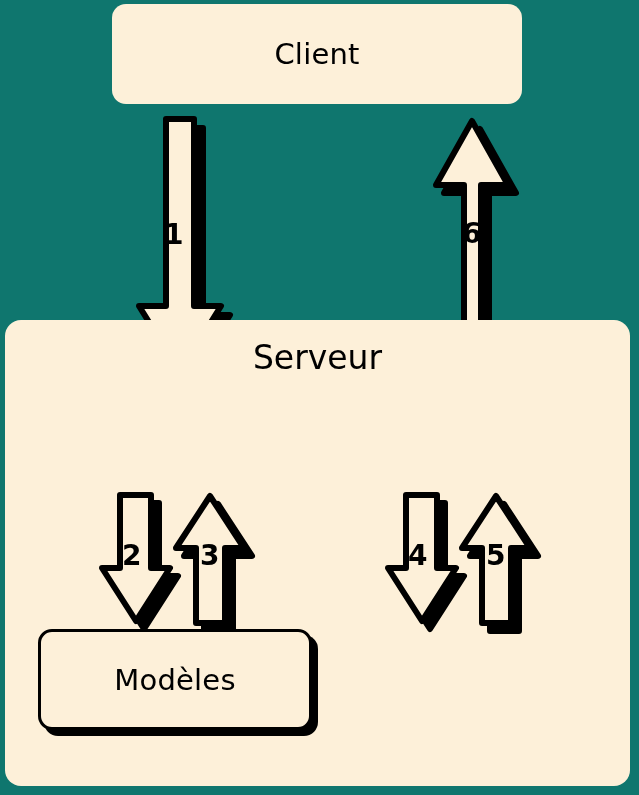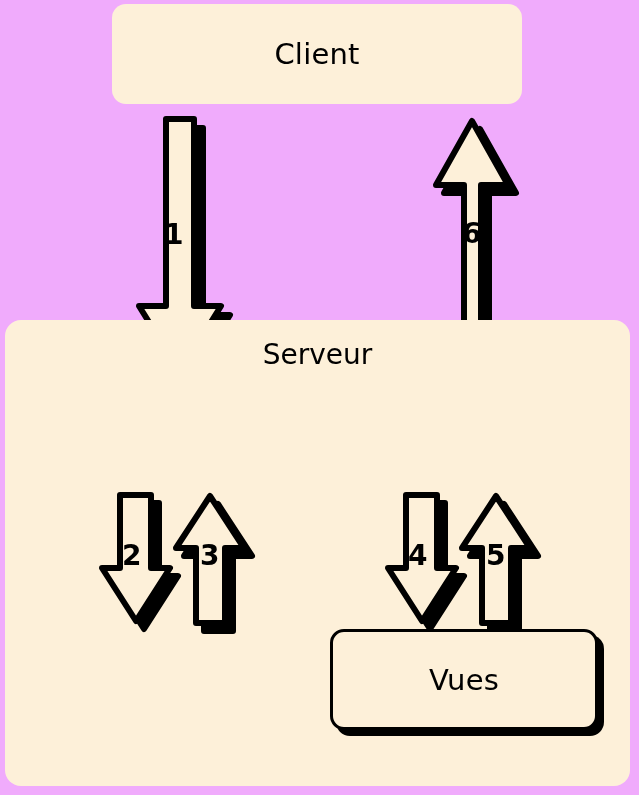--- a/index.html
+++ b/index.html
@@ -4,21 +4,21 @@
 <style>
   html, body {
     margin: 0;
     padding: 0;
     background: #000000;
   }
   #diagram {
     position: relative;
     width: 639px;
     height: 795px;
-    background: #f0abfc;
+    background: #0f766e;
     overflow: hidden;
     font-family: "DejaVu Sans", sans-serif;
   }
 
   
   .box {
     position: absolute;
     background: #FDF0D9;
     box-sizing: border-box;
     display: flex;
@@ -51,21 +51,21 @@
     border-radius: 16px;
     display: block;
   }
   #server-label {
     position: absolute;
     left: 0;
     right: 0;
     top: 18px;
     text-align: center;
     color: #000000;
-    font-size: 28px;
+    font-size: 33px;
   }
 
   
   .box-stroked {
     border: 3px solid #000000;
     border-radius: 14px;
     box-shadow: 6px 6px 0 0 #000000;
   }
   #controleur-box {
     left: 33px;
@@ -158,18 +158,18 @@
   </div>
 
   <div class="arrow" id="arrow-5" style="left:456px; top:490px;">
     <svg width="100" height="140" viewBox="0 0 100 140">
       <path d="M 26 133 L 26 58 L 6 58 L 40 6 L 74 58 L 55 58 L 55 133 Z" transform="translate(8,8)" fill="#000000" stroke="#000000" stroke-width="6" stroke-linejoin="round"></path>
       <path d="M 26 133 L 26 58 L 6 58 L 40 6 L 74 58 L 55 58 L 55 133 Z" fill="#FDF0D9" stroke="#000000" stroke-width="6" stroke-linejoin="round"></path>
     </svg>
     <span class="arrow-num" style="left:30px; top:52px;">5</span>
   </div>
 
+  <div class="box box-stroked" id="modeles-box">
+    <span class="box-label">Modèles</span>
+  </div>
 
-  <div class="box box-stroked" id="vues-box">
-    <span class="box-label">Vues</span>
-  </div>
 
 </div>
 
 </body></html>

